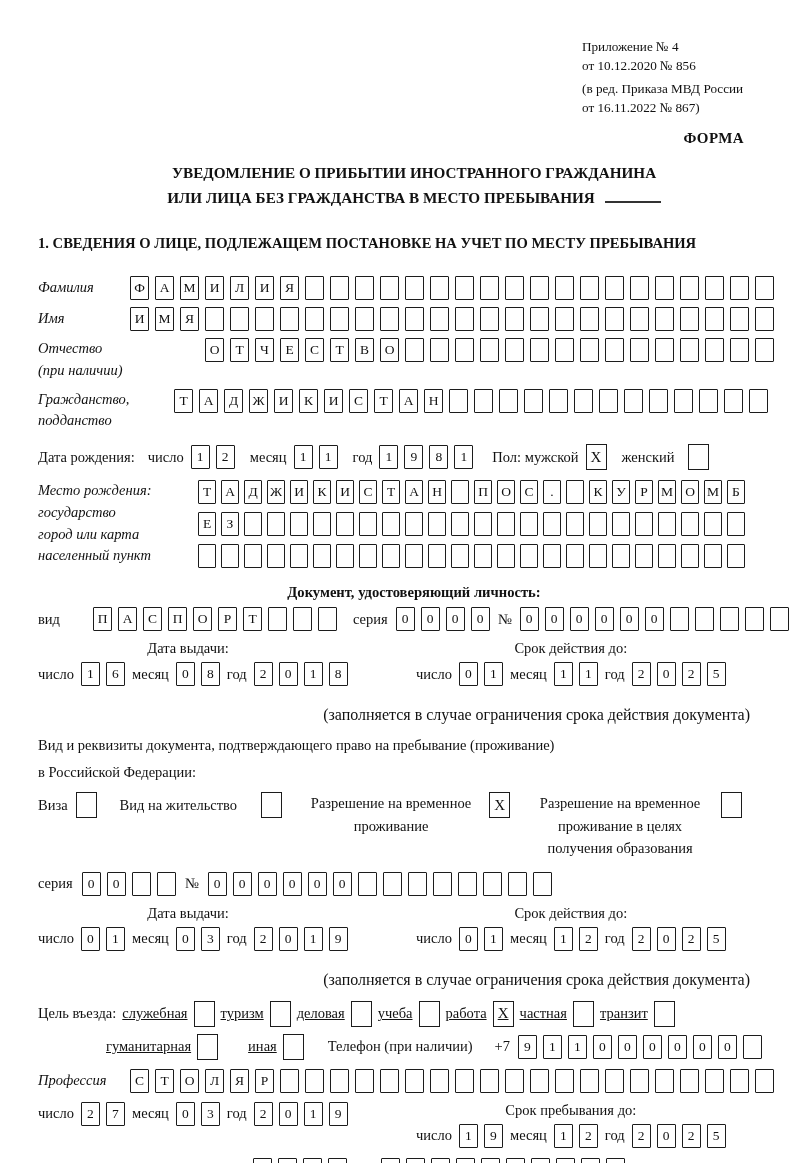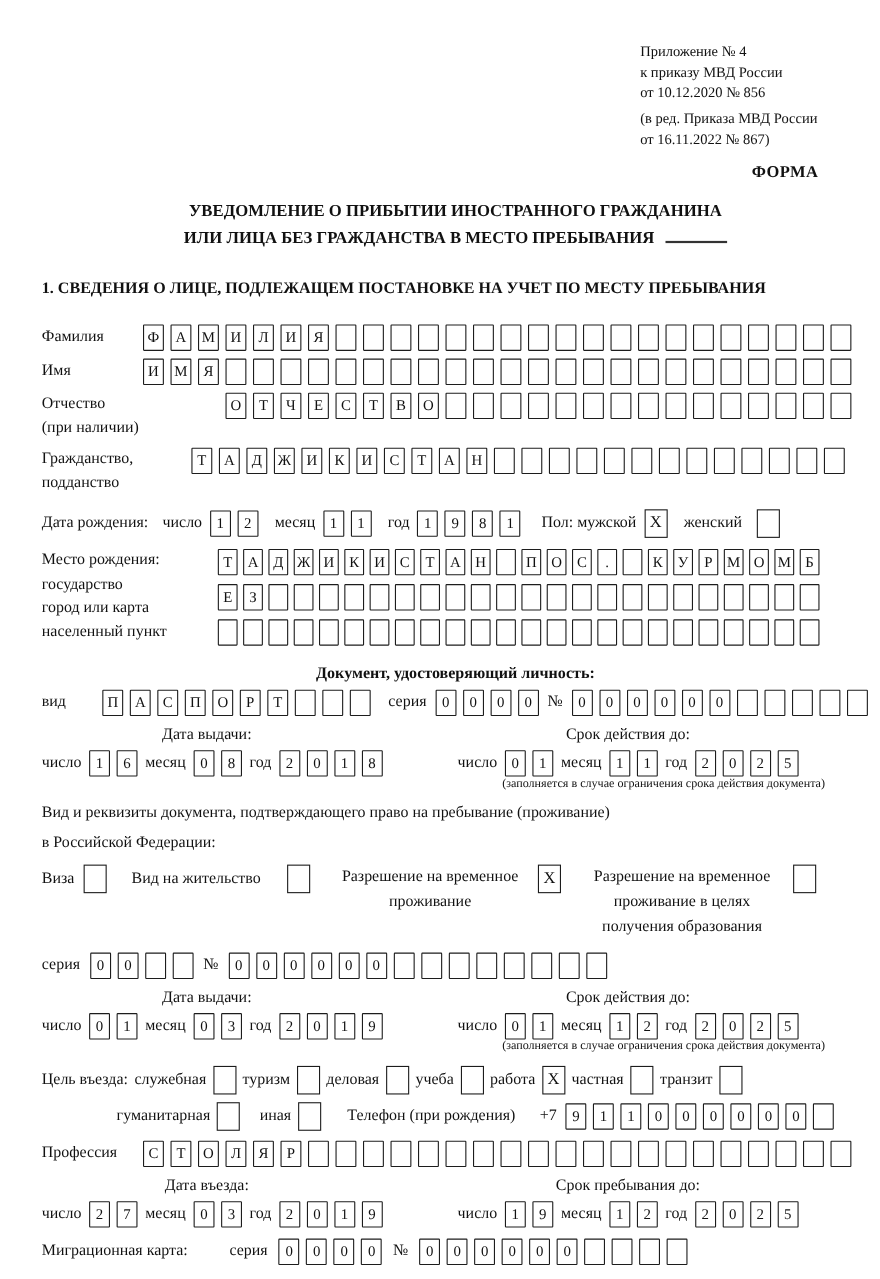--- a/index.html
+++ b/index.html
@@ -32,58 +32,57 @@
   .tight { gap: 5px; }
   .tight .cell { width: 18px; }
   .box {
     width: 21px; height: 26px; border: 1.6px solid #1c1c1c;
     display: inline-flex; align-items: center; justify-content: center;
     font-size: 15px; flex: 0 0 auto; background: #fff;
   }
 
   .row { display: flex; align-items: flex-start; margin-top: 7px; }
   .row.vcenter { align-items: center; }
-  .lbl { flex: 0 0 auto; line-height: 1.5; }
+  .lbl { flex: 0 0 auto; line-height: 1.5; font-style: italic; }
   .w92 { width: 92px; } .w136 { width: 136px; } .w167 { width: 167px; } .w160 { width: 160px; }
   .stack > div { margin-bottom: 8px; }
   .stack > div:last-child { margin-bottom: 0; }
 
   .inline-row { display: flex; align-items: center; gap: 7px; flex-wrap: nowrap; }
-  .pair { display: inline-flex; align-items: center; gap: 6px; }
+  .pair { display: inline-flex; align-items: center; gap: 6px; text-decoration: underline; }
 
   .center-heading { text-align: center; font-weight: bold; margin-top: 12px; font-size: 14.6px; }
 
   
   .dpair { display: flex; margin-top: 9px; }
   .dp-l { width: 378px; font-family: Liberation Serif, serif; }
   .dp-head { text-align: center; margin-bottom: 5px; }
   .dp-head-l { width: 300px; }
   .dgroup { display: inline-flex; align-items: center; gap: 7px; }
-  .dnote { font-size: 11px; text-align: right; padding-right: 40px; margin-top: 0; }
+  .dnote { font-size: 16px; text-align: right; padding-right: 40px; margin-top: 20px; }
 
   .textline { margin-top: 10px; line-height: 1.6; }
 
   
   .opts { display: flex; align-items: flex-start; gap: 9px; margin-top: 8px; }
   .opt { display: inline-flex; align-items: flex-start; gap: 8px; }
   .opt .single { line-height: 26px; }
   .optlbl-c { text-align: center; line-height: 1.55; }
   .w172 { width: 180px; } .w186 { width: 186px; }
 
   .indent68 { margin-left: 68px; }
   .phone-label { margin-left: 16px; }
 </style>
 </head>
 <body>
 
 <div class="page">
 
   <div class="hdr">
     <div>Приложение № 4</div>
-    <div>к приказу МВД России</div>
     <div>от 10.12.2020 № 856</div>
     <div class="hdr-grp2">
       <div>(в ред. Приказа МВД России</div>
       <div>от 16.11.2022 № 867)</div>
     </div>
   </div>
   <div class="forma">ФОРМА</div>
 
   <div class="title">
     <div>УВЕДОМЛЕНИЕ О ПРИБЫТИИ ИНОСТРАННОГО ГРАЖДАНИНА</div>
@@ -554,25 +553,25 @@
       <span>транзит</span>
       <span class="box"></span>
     </span>
   </div>
 
   <div class="row vcenter inline-row indent68" style="gap:8px">
     <span class="pair">
       <span>гуманитарная</span>
       <span class="box"></span>
     </span>
-    <span class="pair" style="margin-left:10px">
+    <span class="pair" style="margin-left:22px">
       <span>иная</span>
       <span class="box"></span>
     </span>
-    <span class="phone-label">Телефон (при рождения)</span>
+    <span class="phone-label">Телефон (при наличии)</span>
     <span style="margin-left:14px">+7</span>
     <span class="cells">
         <span class="cell">9</span>
         <span class="cell">1</span>
         <span class="cell">1</span>
         <span class="cell">0</span>
         <span class="cell">0</span>
         <span class="cell">0</span>
         <span class="cell">0</span>
         <span class="cell">0</span>
@@ -608,21 +607,20 @@
         <span class="cell"></span>
         <span class="cell"></span>
         <span class="cell"></span>
         <span class="cell"></span>
         <span class="cell"></span>
       </span>
   </div>
 
   <div class="dpair">
     <div class="dp-l">
-      <div class="dp-head dp-head-l" style="font-weight:normal">Дата въезда:</div>
       <div class="dgroup">
         <span>число</span>
         <span class="cells">
             <span class="cell">2</span>
             <span class="cell">7</span>
           </span>
         <span>месяц</span>
         <span class="cells">
             <span class="cell">0</span>
             <span class="cell">3</span>

